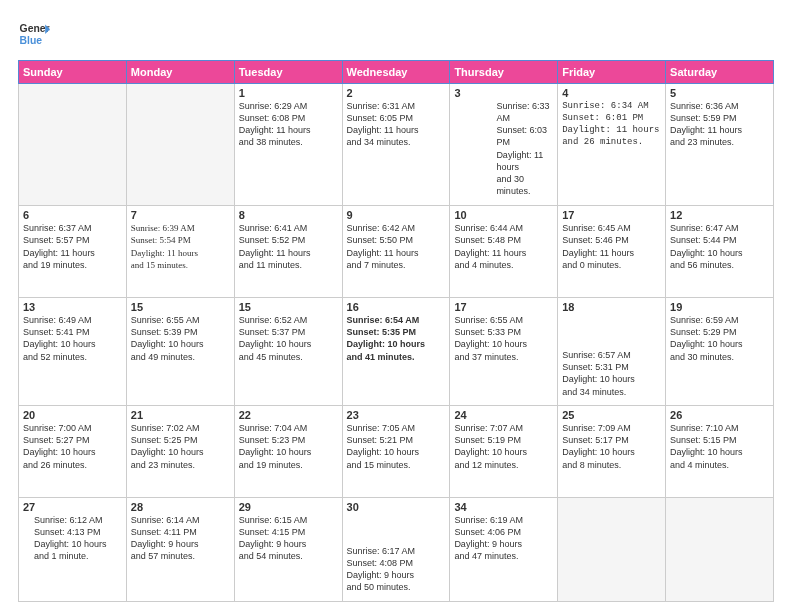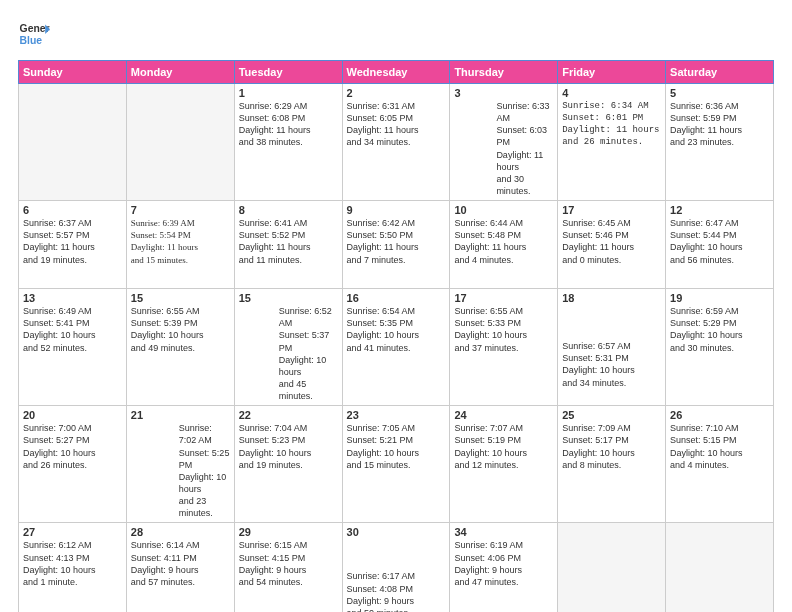--- a/index.html
+++ b/index.html
@@ -215,28 +215,28 @@
           </td>
           <td>
             <span class="day-num">15</span>
             <div class="day-info" style="white-space: pre-line;">Sunrise: 6:55 AM
 Sunset: 5:39 PM
 Daylight: 10 hours
 and 49 minutes.</div>
           </td>
           <td>
             <span class="day-num">15</span>
-            <div class="day-info" style="white-space: pre-line; margin-left: 40px;">Sunrise: 6:52 AM
+            <div class="day-info" style="white-space: pre-line;">Sunrise: 6:52 AM
 Sunset: 5:37 PM
 Daylight: 10 hours
 and 45 minutes.</div>
           </td>
           <td>
             <span class="day-num">16</span>
-            <div class="day-info" style="white-space: pre-line;">Sunrise: 6:54 AM
+            <div class="day-info" style="white-space: pre-line; font-weight: bold;">Sunrise: 6:54 AM
 Sunset: 5:35 PM
 Daylight: 10 hours
 and 41 minutes.</div>
           </td>
           <td>
             <span class="day-num">17</span>
             <div class="day-info" style="white-space: pre-line;">Sunrise: 6:55 AM
 Sunset: 5:33 PM
 Daylight: 10 hours
 and 37 minutes.</div>
@@ -259,21 +259,21 @@
         <tr>
           <td>
             <span class="day-num">20</span>
             <div class="day-info" style="white-space: pre-line;">Sunrise: 7:00 AM
 Sunset: 5:27 PM
 Daylight: 10 hours
 and 26 minutes.</div>
           </td>
           <td>
             <span class="day-num">21</span>
-            <div class="day-info" style="white-space: pre-line; margin-left: 48px;">Sunrise: 7:02 AM
+            <div class="day-info" style="white-space: pre-line;">Sunrise: 7:02 AM
 Sunset: 5:25 PM
 Daylight: 10 hours
 and 23 minutes.</div>
           </td>
           <td>
             <span class="day-num">22</span>
             <div class="day-info" style="white-space: pre-line;">Sunrise: 7:04 AM
 Sunset: 5:23 PM
 Daylight: 10 hours
 and 19 minutes.</div>
@@ -303,21 +303,21 @@
             <span class="day-num">26</span>
             <div class="day-info" style="white-space: pre-line;">Sunrise: 7:10 AM
 Sunset: 5:15 PM
 Daylight: 10 hours
 and 4 minutes.</div>
           </td>
         </tr>
         <tr>
           <td>
             <span class="day-num">27</span>
-            <div class="day-info" style="white-space: pre-line;">Sunrise: 6:12 AM
+            <div class="day-info" style="white-space: pre-line; margin-left: 11px;">Sunrise: 6:12 AM
 Sunset: 4:13 PM
 Daylight: 10 hours
 and 1 minute.</div>
           </td>
           <td>
             <span class="day-num">28</span>
             <div class="day-info" style="white-space: pre-line;">Sunrise: 6:14 AM
 Sunset: 4:11 PM
 Daylight: 9 hours
 and 57 minutes.</div>

